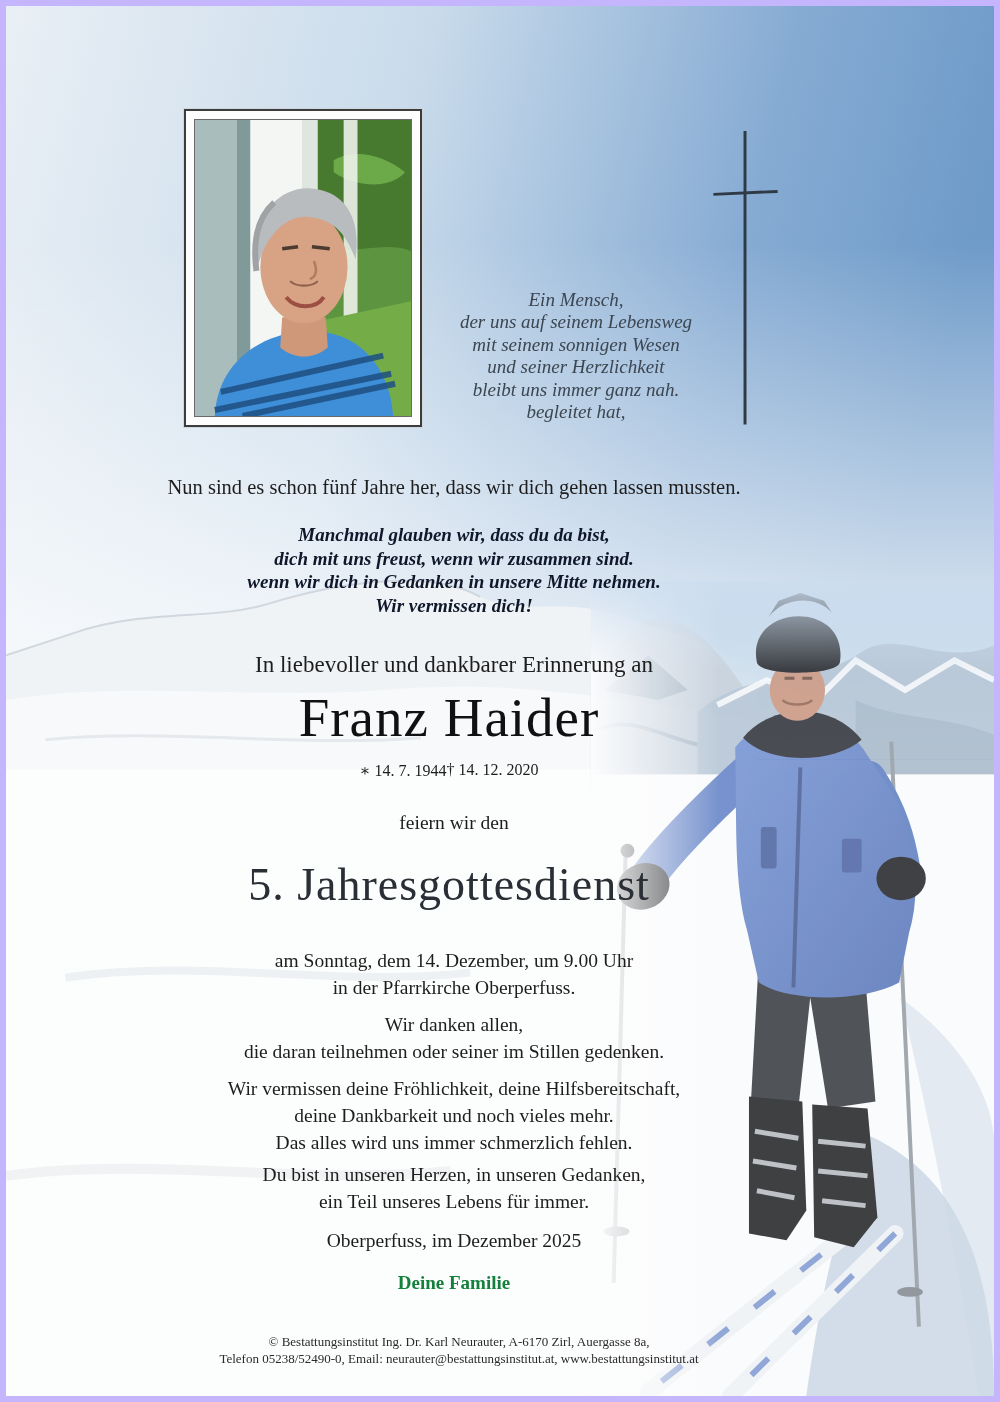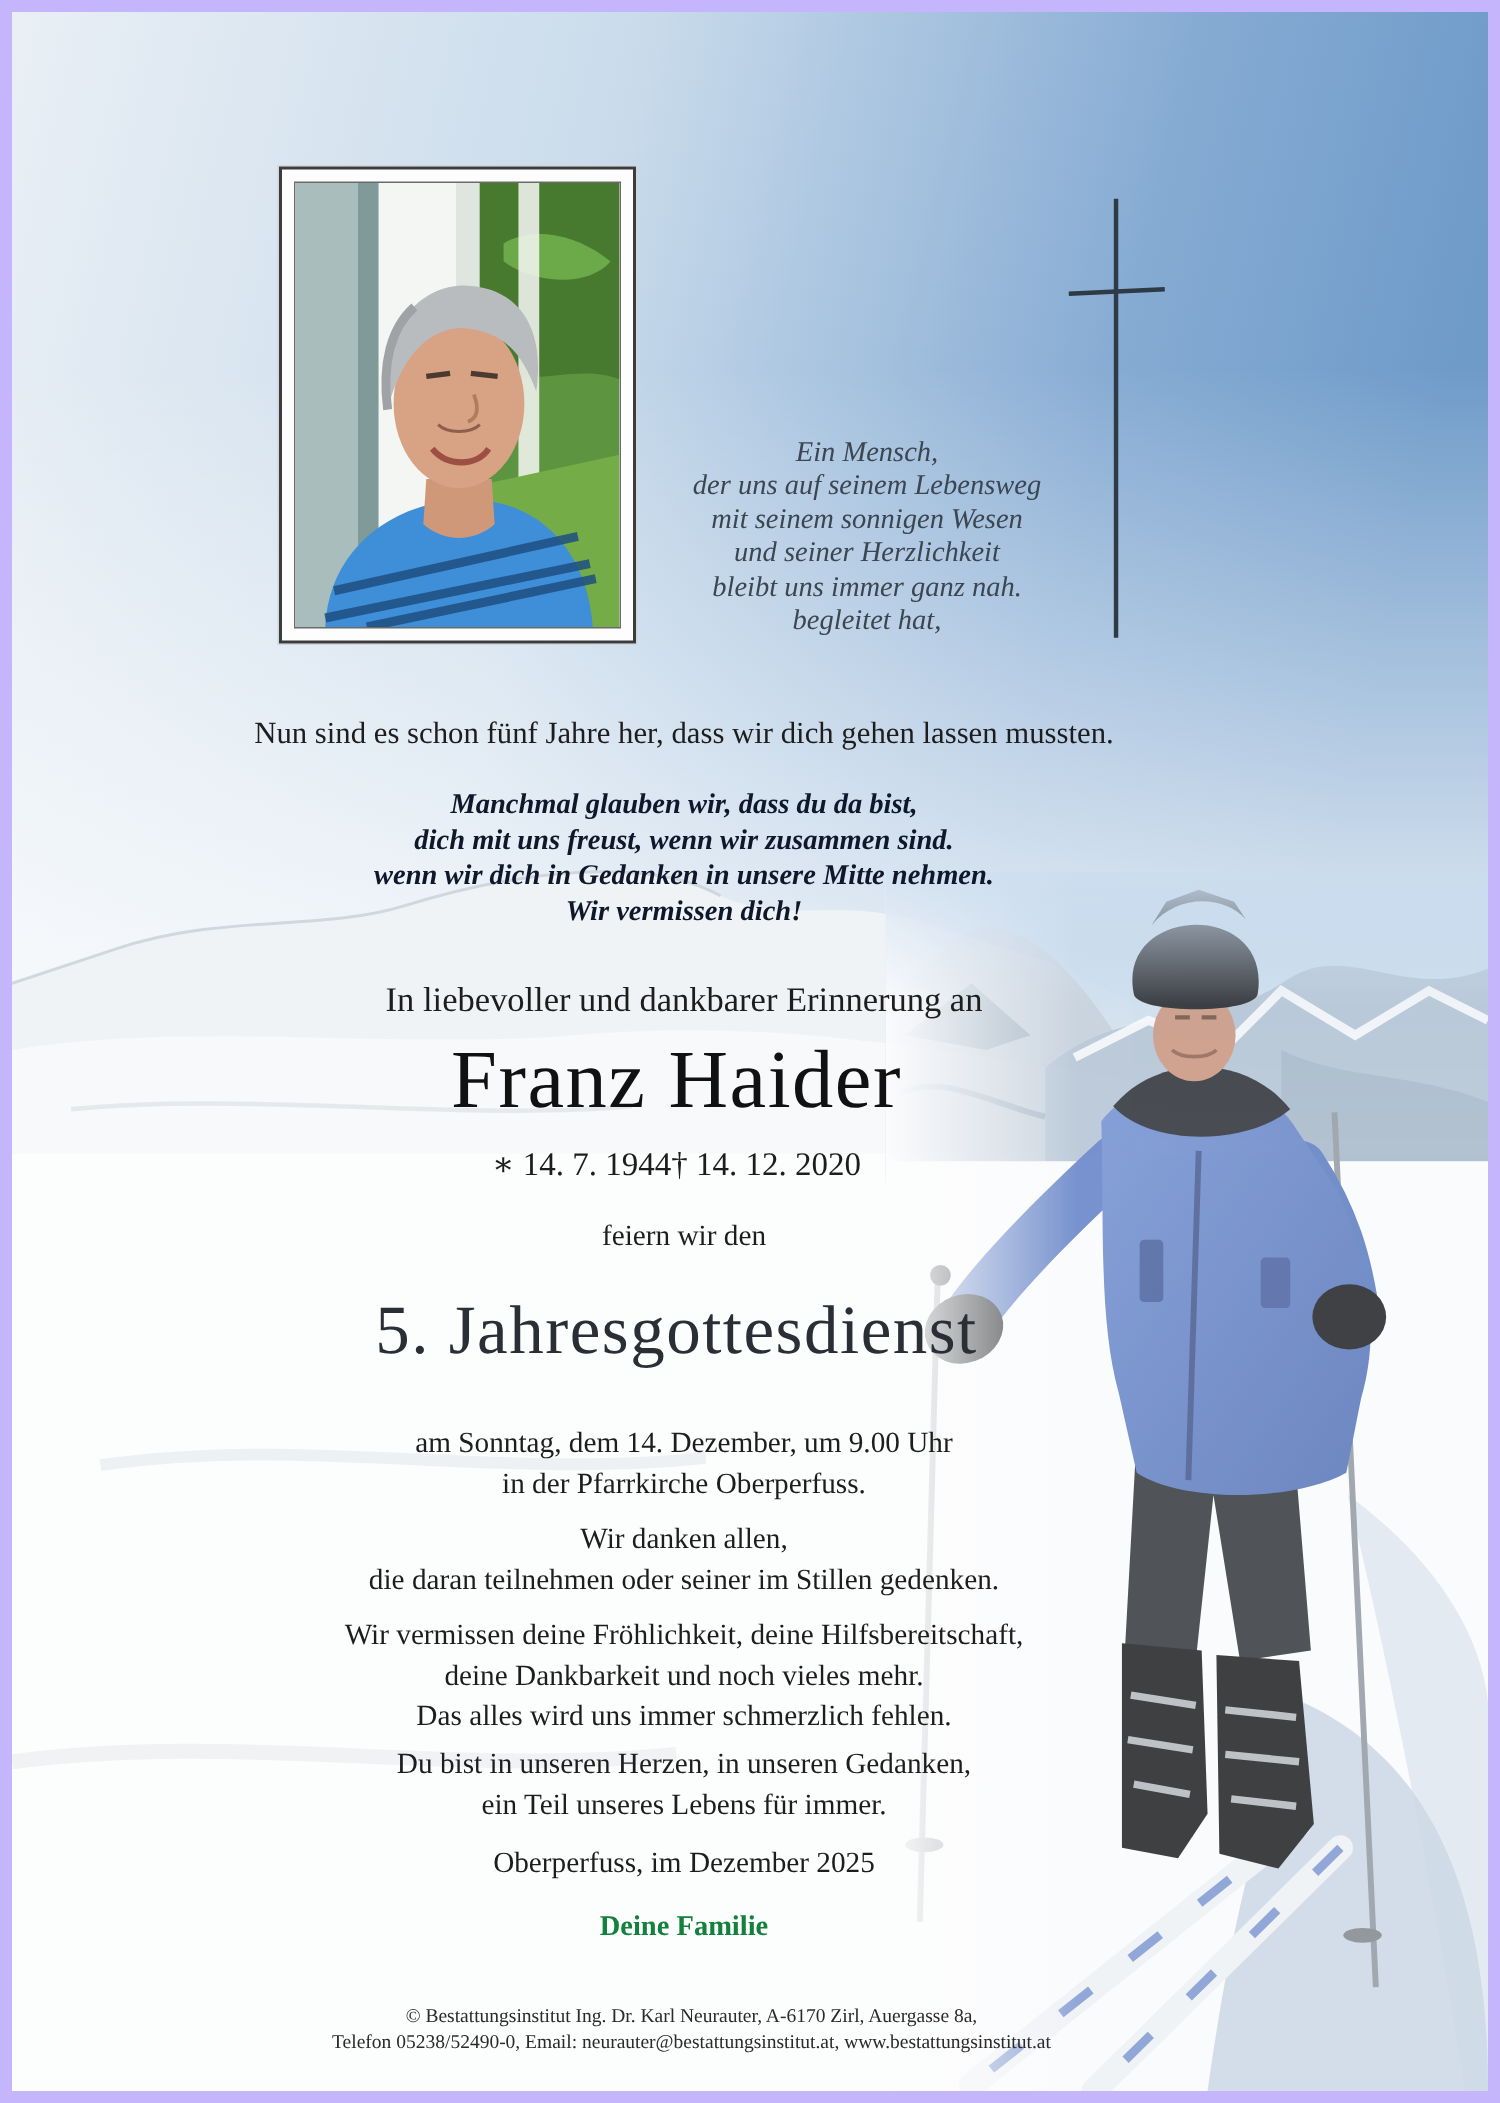--- a/index.html
+++ b/index.html
@@ -1,21 +1,21 @@
 <!DOCTYPE html>
 <html lang="de"><head>
 <meta charset="utf-8">
 <style>
   html,body{margin:0;padding:0;background:#888;}
   .card{
     position:relative;
     width:1000px;height:1402px;
     margin:0 auto;
     box-sizing:border-box;
-    border:8px solid #c4b5fd;
+    border:6px solid #c4b5fd;
     overflow:hidden;
     background:#fff;
     font-family:"Liberation Serif","DejaVu Serif",serif;
   }
   .bg{position:absolute;inset:0;width:100%;height:100%;}
   .portrait{
     position:absolute;left:178px;top:103px;width:238px;height:318px;
     background:#fdfdfd;
     border:2px solid #3c3c3c;
     box-sizing:border-box;
@@ -39,21 +39,21 @@
   .intro{left:48px;top:470px;width:800px;font-size:20.5px;}
   .v-miss{left:148px;top:517px;width:600px;font-size:19px;line-height:23.6px;color:#0f172a;font-weight:bold;}
   .remember{left:48px;top:646px;width:800px;font-size:23px;}
   .name{
     left:48px;top:683px;width:790px;
     font-size:55px;line-height:58px;
     color:#111;letter-spacing:1px;
   }
   .dates{
     left:48px;top:755px;width:790px;
-    font-size:22px;
+    font-size:16px;
     display:flex;justify-content:center;
   }
   .feiern{left:48px;top:806px;width:800px;font-size:19.5px;}
   .service-title{
     left:48px;top:852px;width:790px;
     font-size:46px;color:#2a2f36;letter-spacing:1px;
   }
   .when{left:48px;top:941px;width:800px;font-size:19.5px;line-height:27px;}
   .thanks{left:48px;top:1005px;width:800px;font-size:19.5px;line-height:27px;}
   .tribute{left:48px;top:1069px;width:800px;font-size:19.5px;line-height:27px;}

